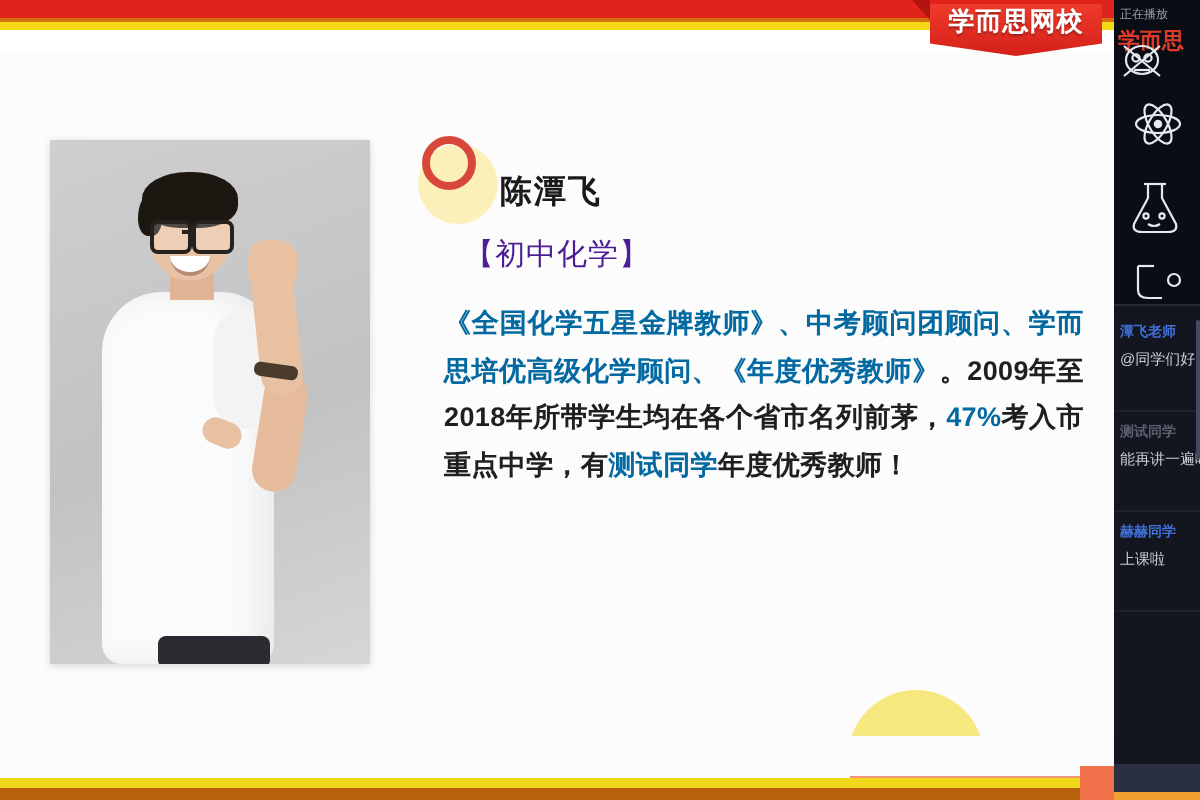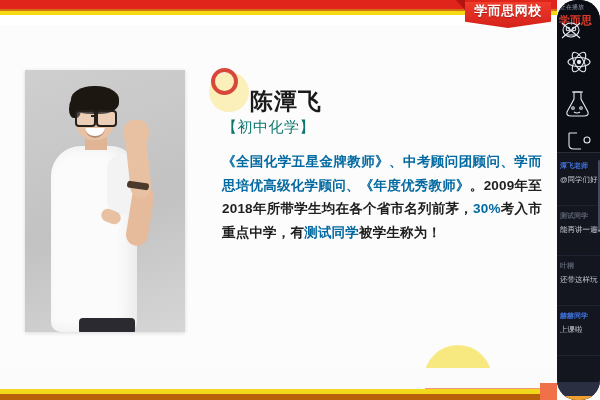--- a/index.html
+++ b/index.html
@@ -57,40 +57,40 @@
   .p-fist{position:absolute;left:99px;top:50px;width:25px;height:24px;border-radius:9px 10px 8px 8px;background:#e8c1a2;}
   .p-watch{position:absolute;left:102px;top:112px;width:22px;height:7px;border-radius:3px;background:#4a3a2c;transform:rotate(8deg);}
   .p-hand2{position:absolute;left:76px;top:140px;width:20px;height:13px;border-radius:8px;background:#e8c1a2;transform:rotate(22deg);}
   .p-pants{position:absolute;left:54px;top:248px;width:56px;height:16px;background:#2a2a30;border-radius:4px;}
 
   
   .yellow-blob{position:absolute;left:209px;top:72px;width:40px;height:40px;border-radius:50%;
     background:#fbeeb0;opacity:.88;}
   .red-ring{position:absolute;left:211px;top:68px;width:19px;height:19px;border-radius:50%;
     border:4px solid #d8483a;background:transparent;}
-  .teacher-name{position:absolute;left:226px;top:86px;font-size:23px;font-weight:bold;color:#1a1a1a;letter-spacing:1px;padding-left:24px;}
-  .teacher-subject{position:absolute;left:222px;top:118px;font-size:15px;color:#0f766e;letter-spacing:.5px;}
+  .teacher-name{position:absolute;left:226px;top:86px;font-size:16px;font-weight:bold;color:#1a1a1a;letter-spacing:1px;padding-left:24px;}
+  .teacher-subject{position:absolute;left:232px;top:118px;font-size:15px;color:#4c1d95;letter-spacing:.5px;}
 
   
   .bio{position:absolute;left:222px;top:150px;width:320px;
     font-size:13.5px;line-height:23.5px;color:#1f1f1f;font-weight:bold;letter-spacing:.2px;}
   .bio p{margin:0 0 5px 0;text-align:justify;}
   .bio .hl{color:#0369a1;}
 
   
   .yellow-arc{position:absolute;left:424px;top:345px;width:68px;height:34px;
     border-radius:34px 34px 0 0;background:#f7e880;}
   .bot-white{position:absolute;left:0;top:368px;width:557px;height:21px;background:#fbfbfb;}
   .bot-yellow{position:absolute;left:0;top:389px;width:557px;height:5px;background:#f2d81a;}
   .bot-dark{position:absolute;left:0;top:394px;width:557px;height:6px;background:#b8610c;}
   .bot-redblock{position:absolute;left:425px;top:388px;width:132px;height:12px;background:#ef8a6c;opacity:.9;}
   .bot-redblock2{position:absolute;left:540px;top:383px;width:17px;height:17px;background:#f0704a;}
 
   
-  .side-panel{position:absolute;left:557px;top:0;width:43px;height:400px;background:#13161f;overflow:hidden;border-radius:20px;}
+  .side-panel{position:absolute;left:557px;top:0;width:43px;height:400px;background:#13161f;overflow:hidden;}
   .side-video{position:absolute;left:0;top:0;width:43px;height:152px;background:#0b0d14;overflow:hidden;}
   .sv-title{position:absolute;left:3px;top:3px;font-size:6px;color:#9aa1b0;letter-spacing:0;}
   .sv-logo{position:absolute;left:2px;top:13px;font-size:11px;font-weight:bold;color:#e03a2a;}
   .side-divider{position:absolute;left:0;top:152px;width:43px;height:1px;background:#262b38;}
   .comments{position:absolute;left:0;top:156px;width:43px;height:226px;}
   .c-item{position:relative;height:44px;padding:5px 0 0 3px;border-bottom:1px solid #1e2230;}
   .c-user{font-size:7px;color:#3f6fd8;font-weight:bold;white-space:nowrap;overflow:hidden;}
   .c-user.alt{color:#5a6070;}
   .c-text{font-size:7.5px;color:#c8ccd6;margin-top:4px;white-space:nowrap;overflow:hidden;}
   .side-bottom{position:absolute;left:0;top:382px;width:43px;height:18px;background:#2a3042;}
@@ -133,21 +133,21 @@
       <div class="p-glass-br"></div>
       <div class="p-mouth"></div>
     </div>
 
     <div class="yellow-blob"></div>
     <div class="red-ring"></div>
     <div class="teacher-name">陈潭飞</div>
     <div class="teacher-subject">【初中化学】</div>
 
     <div class="bio">
-      <p><span class="hl">《全国化学五星金牌教师》、中考顾问团顾问、学而思培优高级化学顾问、《年度优秀教师》</span><span>。2009年至2018年所带学生均在各个省市名列前茅，</span><span class="hl">30%</span><span>考入市重点中学，有</span><span class="hl">测试同学</span><span>被学生称为！</span></p>
+      <p><span class="hl">《全国化学五星金牌教师》、中考顾问团顾问、学而思培优高级化学顾问、《年度优秀教师》</span><span>。2009年至2018年所带学生均在各个省市名列前茅，</span><span class="hl">47%</span><span>考入市重点中学，有</span><span class="hl">测试同学</span><span>年度优秀教师！</span></p>
     </div>
 
     <div class="yellow-arc"></div>
     <div class="bot-white"></div>
     <div class="bot-redblock"></div>
     <div class="bot-yellow"></div>
     <div class="bot-dark"></div>
     <div class="bot-redblock2"></div>
   </div>
 
@@ -197,24 +197,20 @@
     <div class="comments">
       <div class="c-item">
         <div class="c-user">潭飞老师</div>
         <div class="c-text">@同学们好</div>
       </div>
       <div class="c-item">
         <div class="c-user alt">测试同学</div>
         <div class="c-text">能再讲一遍吗</div>
       </div>
       <div class="c-item">
-        <div class="c-user alt">叶桐</div>
-        <div class="c-text">还带这样玩</div>
-      </div>
-      <div class="c-item">
         <div class="c-user">赫赫同学</div>
         <div class="c-text">上课啦</div>
       </div>
     </div>
 
     <div class="side-scroll"></div>
     <div class="side-bottom"></div>
     <div class="side-bottom-bar"></div>
   </div>
 

